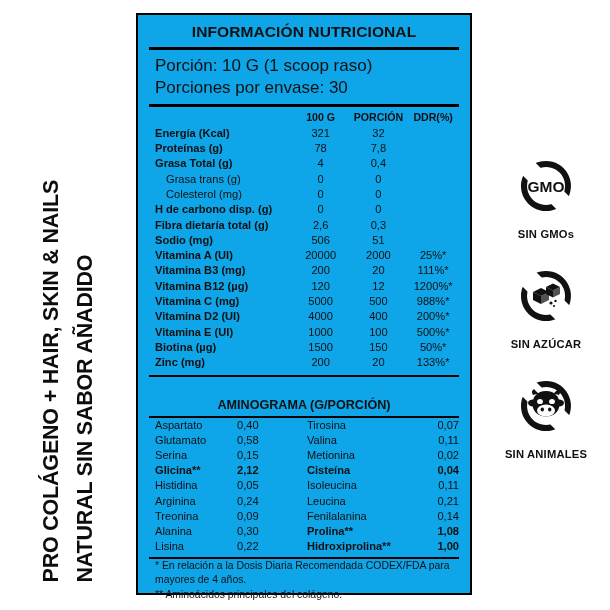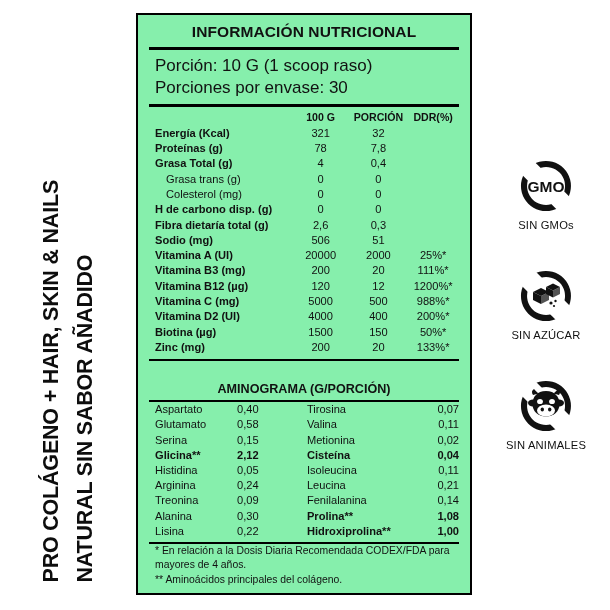--- a/index.html
+++ b/index.html
@@ -43,21 +43,21 @@
 
   
   #label-box {
     position: absolute;
     left: 136px;
     top: 13px;
     width: 336px;
     height: 582px;
     border: 2.5px solid #000;
     box-sizing: border-box;
-    background: #86efac;
+    background: #0ea5e9;
   }
   .inner {
     padding: 0 11px;
     box-sizing: border-box;
     height: 100%;
   }
 
   .main-title {
     text-align: center;
     font-weight: bold;
@@ -148,22 +148,22 @@
     left: 0;
     width: 128px;
     text-align: center;
   }
   .badge.b1 { top: 158px; }
   .badge.b2 { top: 268px; }
   .badge.b3 { top: 378px; }
   .badge svg { display: block; margin: 0 auto; }
   .badge-label {
     font-size: 11.2px;
-    font-weight: normal;
-    margin-top: 5px;
+    font-weight: bold;
+    margin-top: 14px;
     letter-spacing: 0.2px;
     color: #111;
   }
 </style>
 </head>
 <body>
 
 <div id="left-title">
   <div class="vline l1">PRO COLÁGENO + HAIR, SKIN &amp; NAILS</div>
   <div class="vline l2">NATURAL SIN SABOR AÑADIDO</div>
@@ -264,20 +264,26 @@
             <td class="c-por">500</td>
             <td class="c-ddr">988%*</td>
           </tr>
           <tr class="rowmain">
             <td class="c-name">Vitamina D2 (UI)</td>
             <td class="c-100">4000</td>
             <td class="c-por">400</td>
             <td class="c-ddr">200%*</td>
           </tr>
           <tr class="rowmain">
+            <td class="c-name">Vitamina E (UI)</td>
+            <td class="c-100">1000</td>
+            <td class="c-por">100</td>
+            <td class="c-ddr">500%*</td>
+          </tr>
+          <tr class="rowmain">
             <td class="c-name">Biotina (µg)</td>
             <td class="c-100">1500</td>
             <td class="c-por">150</td>
             <td class="c-ddr">50%*</td>
           </tr>
           <tr class="rowmain">
             <td class="c-name">Zinc (mg)</td>
             <td class="c-100">200</td>
             <td class="c-por">20</td>
             <td class="c-ddr">133%*</td>

